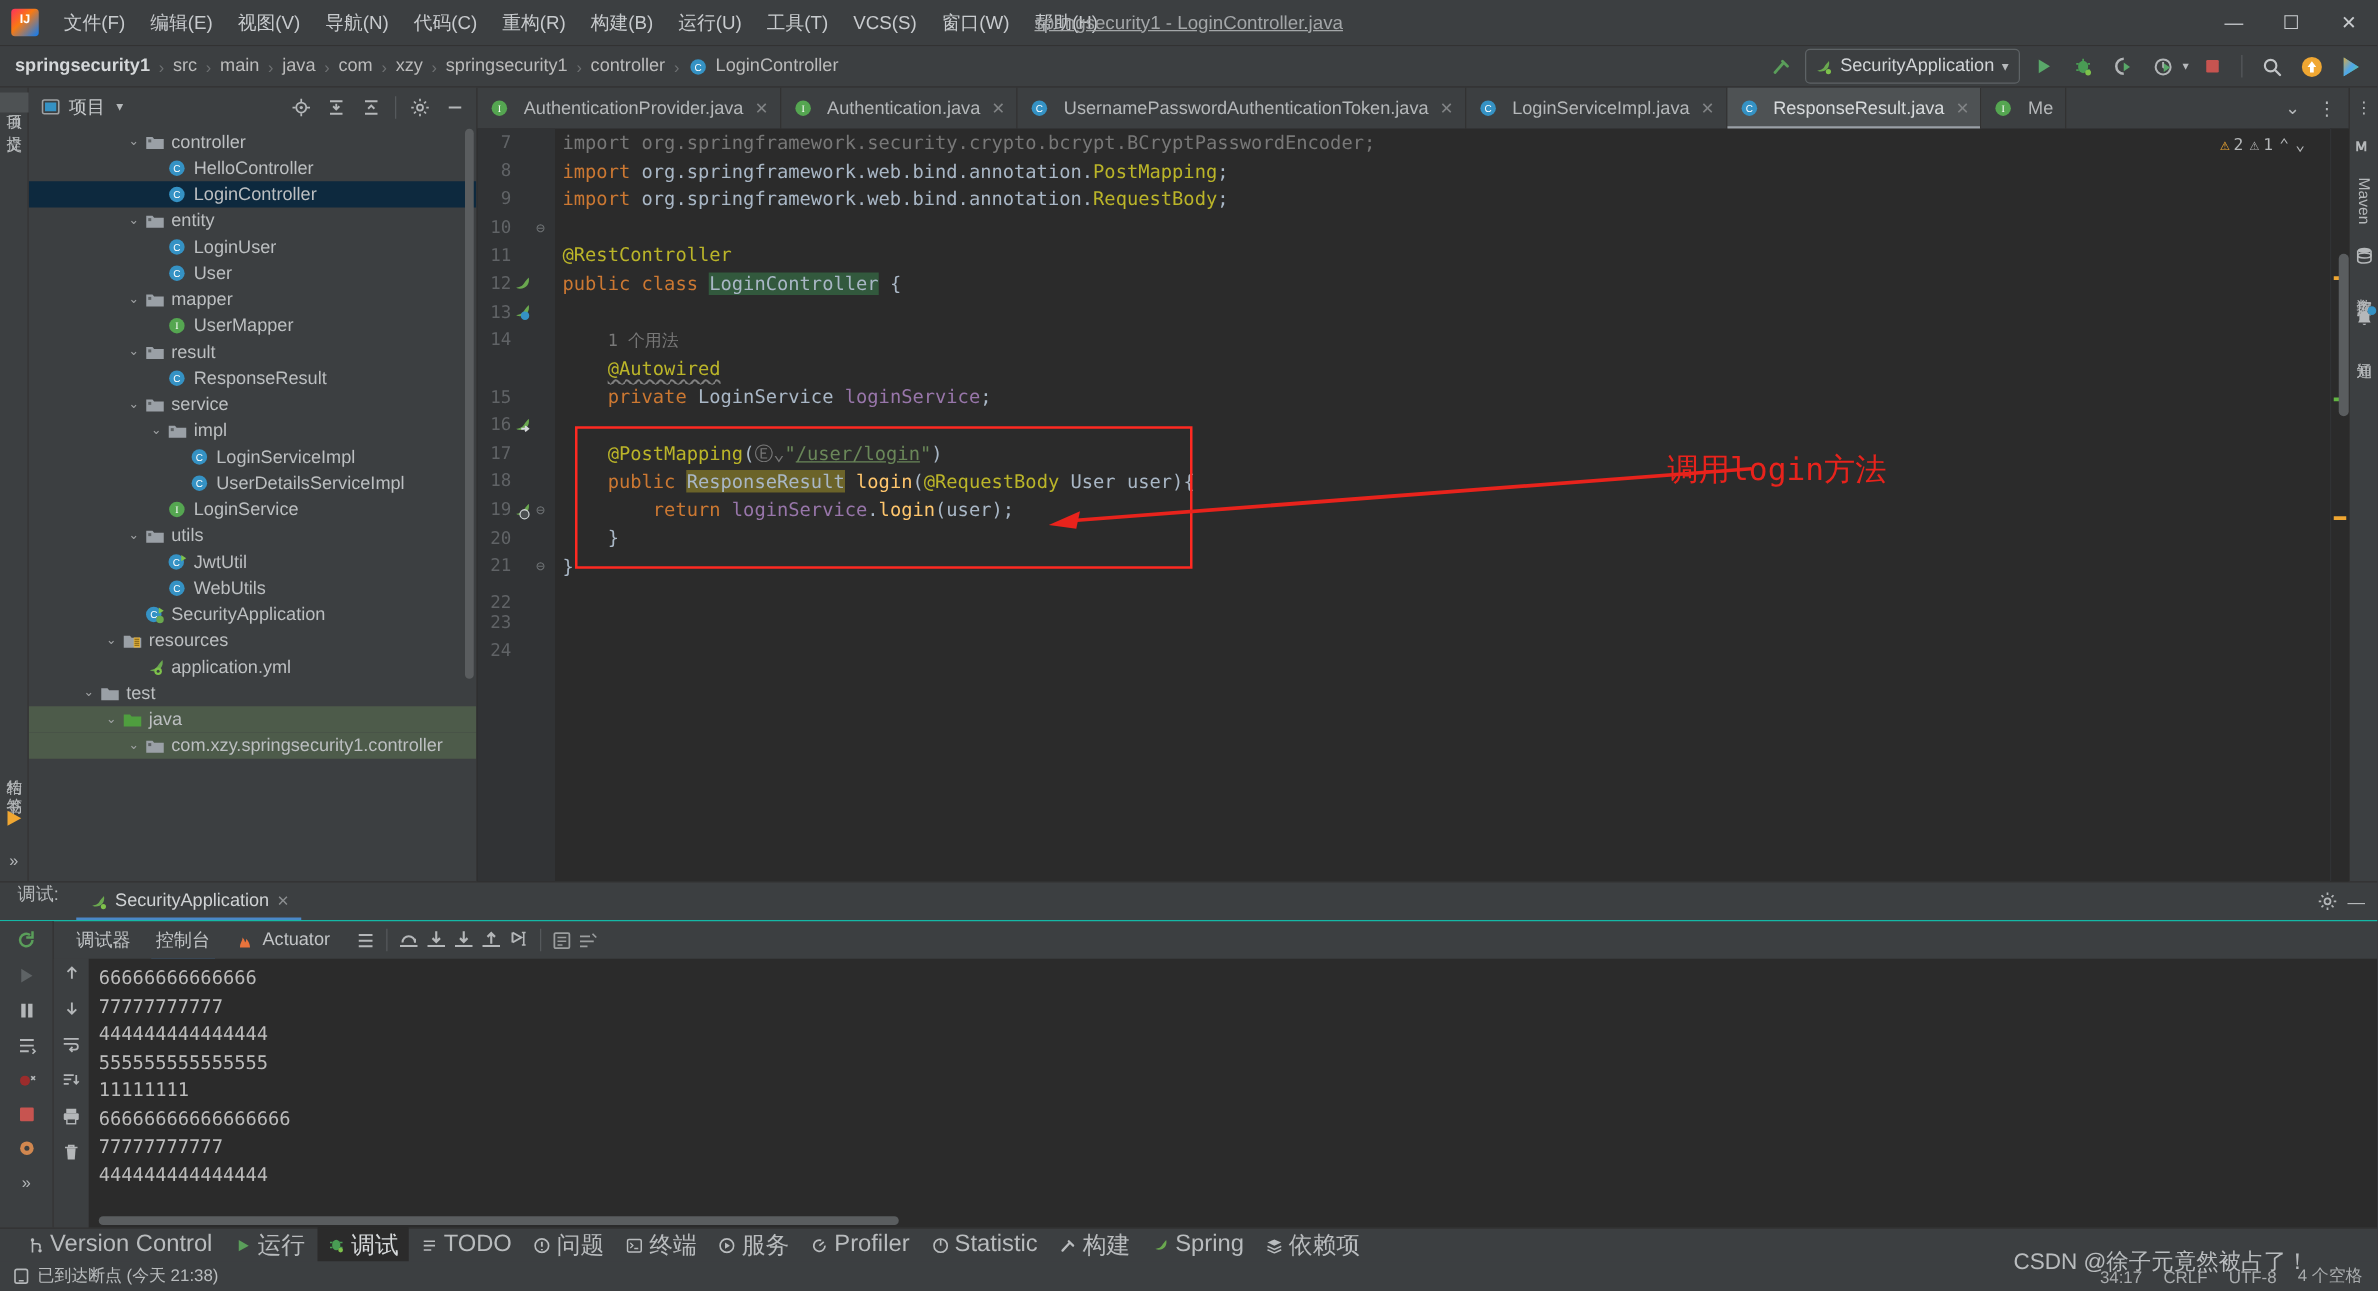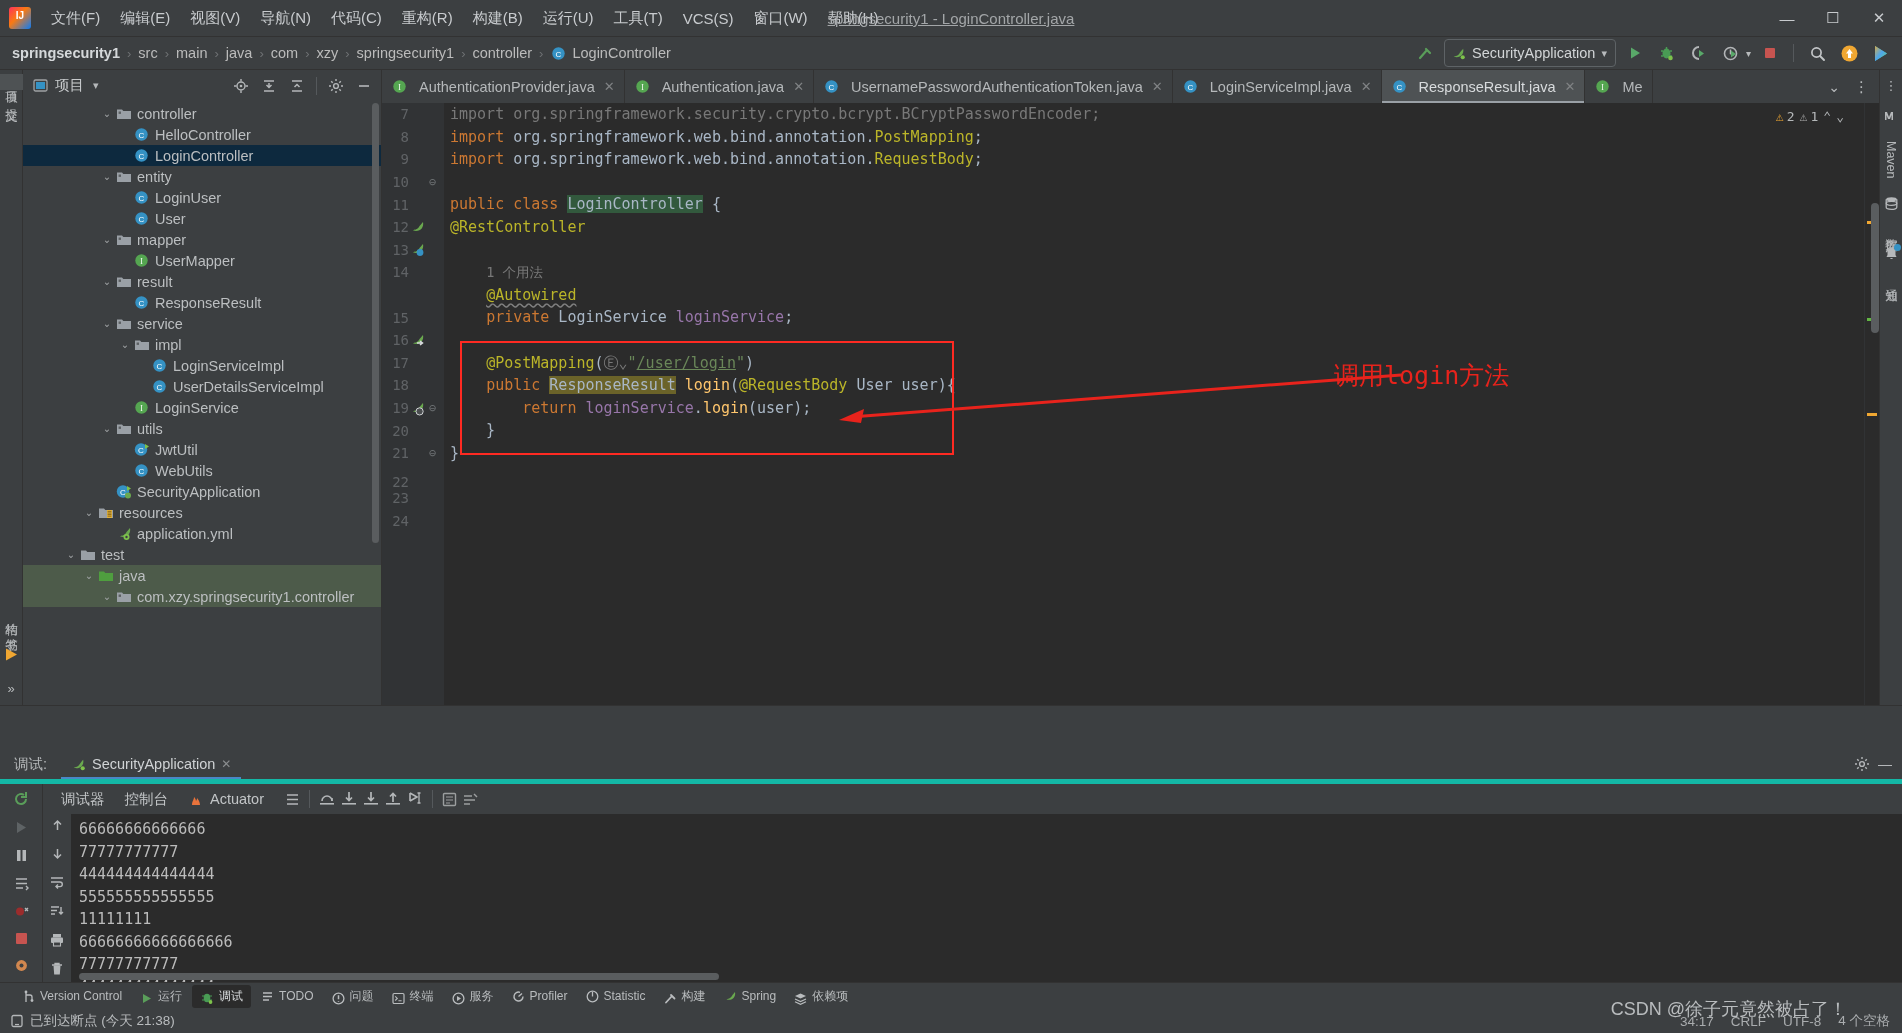--- a/index.html
+++ b/index.html
@@ -98,22 +98,22 @@
   .inspect{position:absolute;right:20px;top:6px;display:flex;align-items:center;gap:5px;font-size:13px;color:#b5b8ba;}
   .wbadge{display:flex;align-items:center;gap:3px;}
 
   
   .railR{width:22px;background:#3c3f41;border-left:1px solid #323232;display:flex;flex-direction:column;
          align-items:center;flex:0 0 22px;padding-top:8px;}
 
   
   .debug{height:276px;flex:0 0 276px;background:#3c3f41;display:flex;flex-direction:column;
          border-top:1px solid #323232;}
-  .dbg-head{height:30px;display:flex;align-items:center;flex:0 0 30px;padding-left:14px;
-            border-bottom:5px solid #14b8a6;margin-top:43px;}
+  .dbg-head{height:30px;display:flex;flex:0 0 30px;padding-left:14px;
+            border-bottom:1px solid #14b8a6;}
   .dbg-head .k{font-size:14.5px;color:#b5b8ba;margin-right:14px;}
   .dbg-tab{display:flex;align-items:center;gap:6px;height:30px;padding:0 10px;position:relative;
            font-size:14.5px;color:#d0d3d5;}
   .dbg-tab.active::after{content:"";position:absolute;left:0;right:0;bottom:0;height:2px;background:#4a88c7;}
   .dbg-head .right{margin-left:auto;display:flex;align-items:center;gap:8px;padding-right:10px;}
   .dbg-body{flex:1 1 auto;display:flex;min-height:0;}
   .dbg-railL{width:42px;flex:0 0 42px;background:#3c3f41;display:flex;flex-direction:column;
              align-items:center;padding-top:6px;gap:11px;border-right:1px solid #323232;}
   .dbg-main{flex:1 1 auto;display:flex;flex-direction:column;min-width:0;}
   .dbg-tabs2{height:30px;flex:0 0 30px;display:flex;align-items:center;gap:4px;padding-left:10px;}
@@ -124,21 +124,21 @@
                 padding-top:4px;gap:13px;background:#3c3f41;}
   .console{flex:1 1 auto;background:#2b2b2b;overflow:hidden;position:relative;padding:4px 0 0 8px;
            font-family:"DejaVu Sans Mono","Liberation Mono",monospace;font-size:15px;color:#bbbbbb;}
   .console .ln{height:22.5px;line-height:22.5px;white-space:pre;}
   .hscroll{position:absolute;left:8px;bottom:2px;height:7px;background:#5a5d5f;border-radius:4px;}
 
   
   .statusbars{flex:0 0 auto;}
   .tbbar{height:26px;background:#3c3f41;display:flex;align-items:center;padding-left:14px;gap:2px;
          border-top:1px solid #323232;}
-  .tbitem{display:flex;align-items:flex-end;gap:5px;font-size:12px;color:#b9bcbe;padding:3px 8px;border-radius:3px;}
+  .tbitem{display:flex;align-items:center;gap:5px;font-size:19px;color:#b9bcbe;padding:3px 8px;border-radius:3px;}
   .tbitem.sel{background:#2b2b2b;color:#d7dadc;}
   .statusbar{height:24px;background:#3c3f41;display:flex;align-items:center;padding-left:10px;
              font-size:13.5px;color:#b9bcbe;gap:6px;position:relative;}
   .status-right{margin-left:auto;display:flex;align-items:center;gap:17px;padding-right:12px;color:#a9acae;}
   .watermark{position:absolute;right:55px;bottom:12px;color:#cfd2d4;font-size:18px;opacity:.85;
              white-space:nowrap;pointer-events:none;}
 
   svg{display:block;}
 </style>
 </head>
@@ -782,22 +782,22 @@
                 <span style="width:13px;text-align:center;color:#6d7173;font-size:12px;"></span>
               </div>
             </div>
         </div>
         <div class="code">
           <div id="code-root">
               <div class="cl"><span class="dim">import org.springframework.security.crypto.bcrypt.BCryptPasswordEncoder;</span></div>
               <div class="cl"><span class="kw">import</span> org.springframework.web.bind.annotation.<span class="anno">PostMapping</span>;</div>
               <div class="cl"><span class="kw">import</span> org.springframework.web.bind.annotation.<span class="anno">RequestBody</span>;</div>
               <div class="cl">&nbsp;</div>
+              <div class="cl"><span class="anno">@RestController</span></div>
               <div class="cl"><span class="kw">public class</span> <span class="hl-green">LoginController</span> {</div>
-              <div class="cl"><span class="anno">@RestController</span></div>
               <div class="cl">&nbsp;</div>
               <div class="cl">    <span class="hint">1 个用法</span></div>
               <div class="cl">    <span class="anno squig">@Autowired</span></div>
               <div class="cl">    <span class="kw">private</span> LoginService <span class="fld">loginService</span>;</div>
               <div class="cl">&nbsp;</div>
               <div class="cl">    <span class="anno">@PostMapping</span>(<span class="dim">Ⓔ⌄</span><span class="str">"</span><span class="url">/user/login</span><span class="str">"</span>)</div>
               <div class="cl">    <span class="kw">public</span> <span class="hl-olive">ResponseResult</span> <span class="mtd">login</span>(<span class="anno">@RequestBody</span> User user){</div>
               <div class="cl">        <span class="kw">return</span> <span class="fld">loginService</span>.<span class="mtd">login</span>(user);</div>
               <div class="cl">    }</div>
               <div class="cl">}</div>

